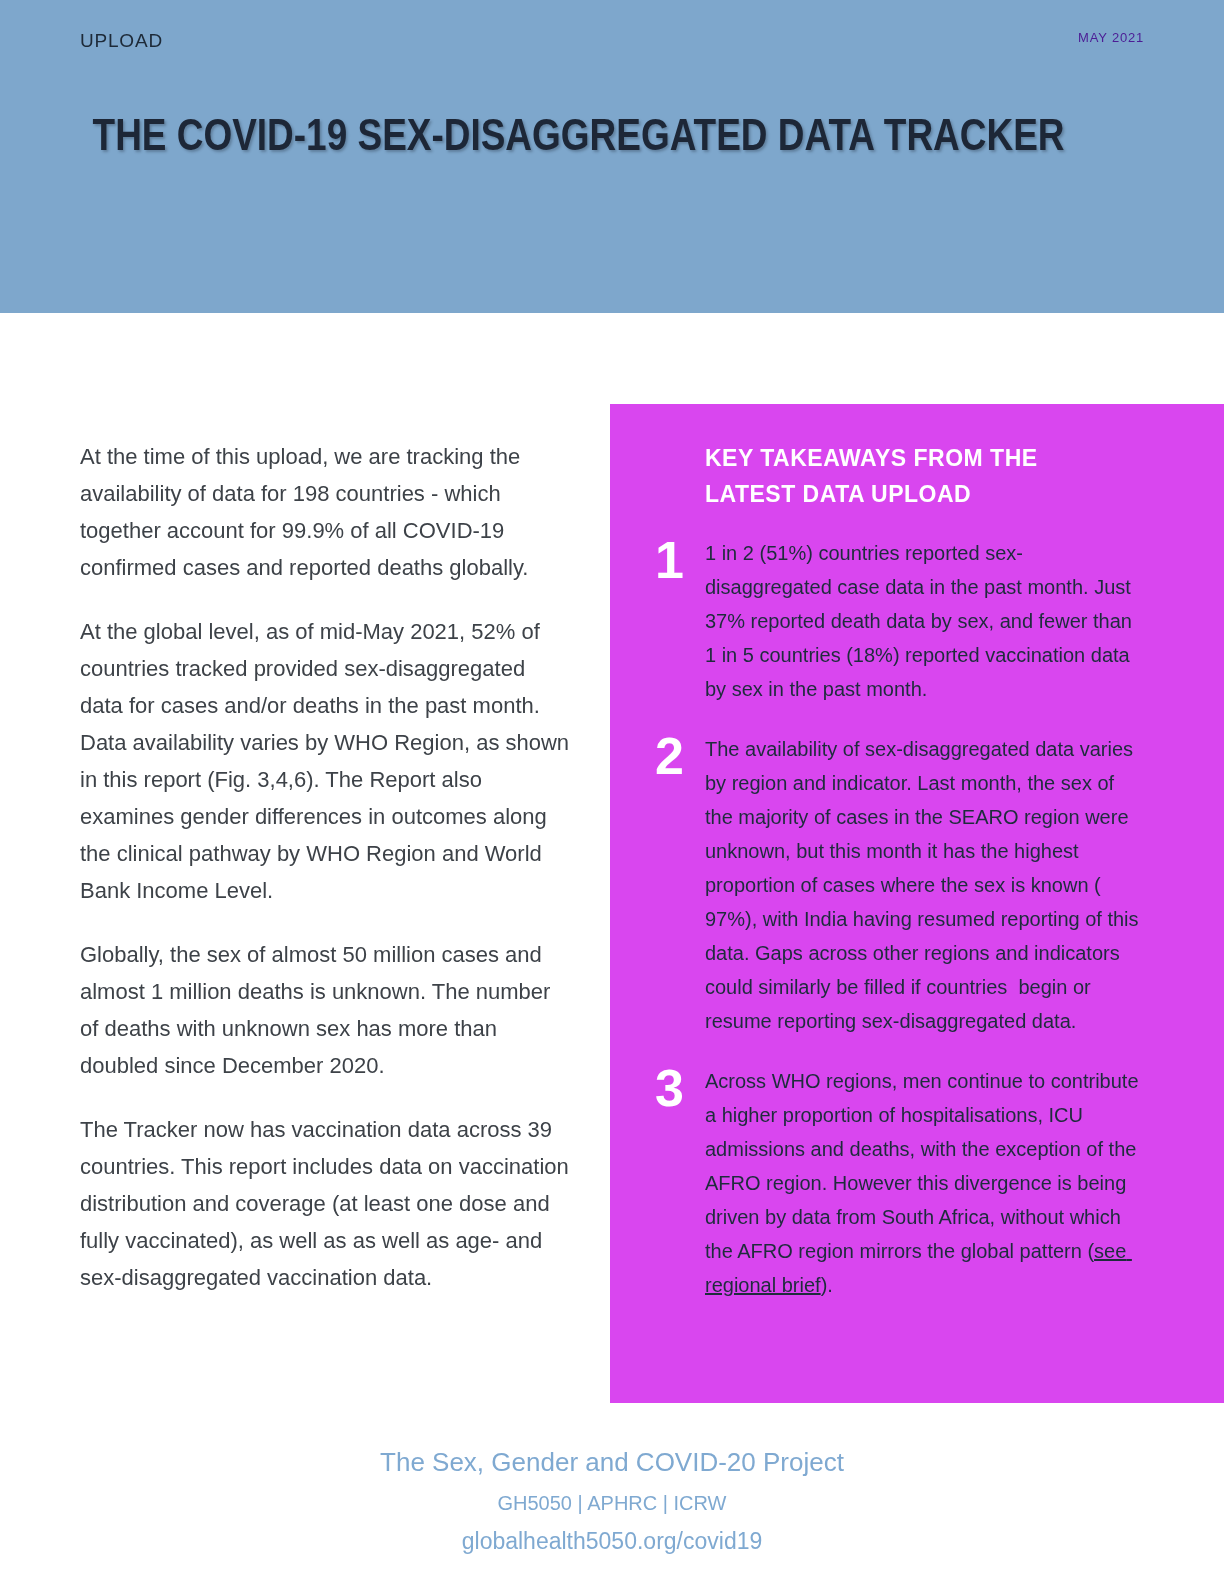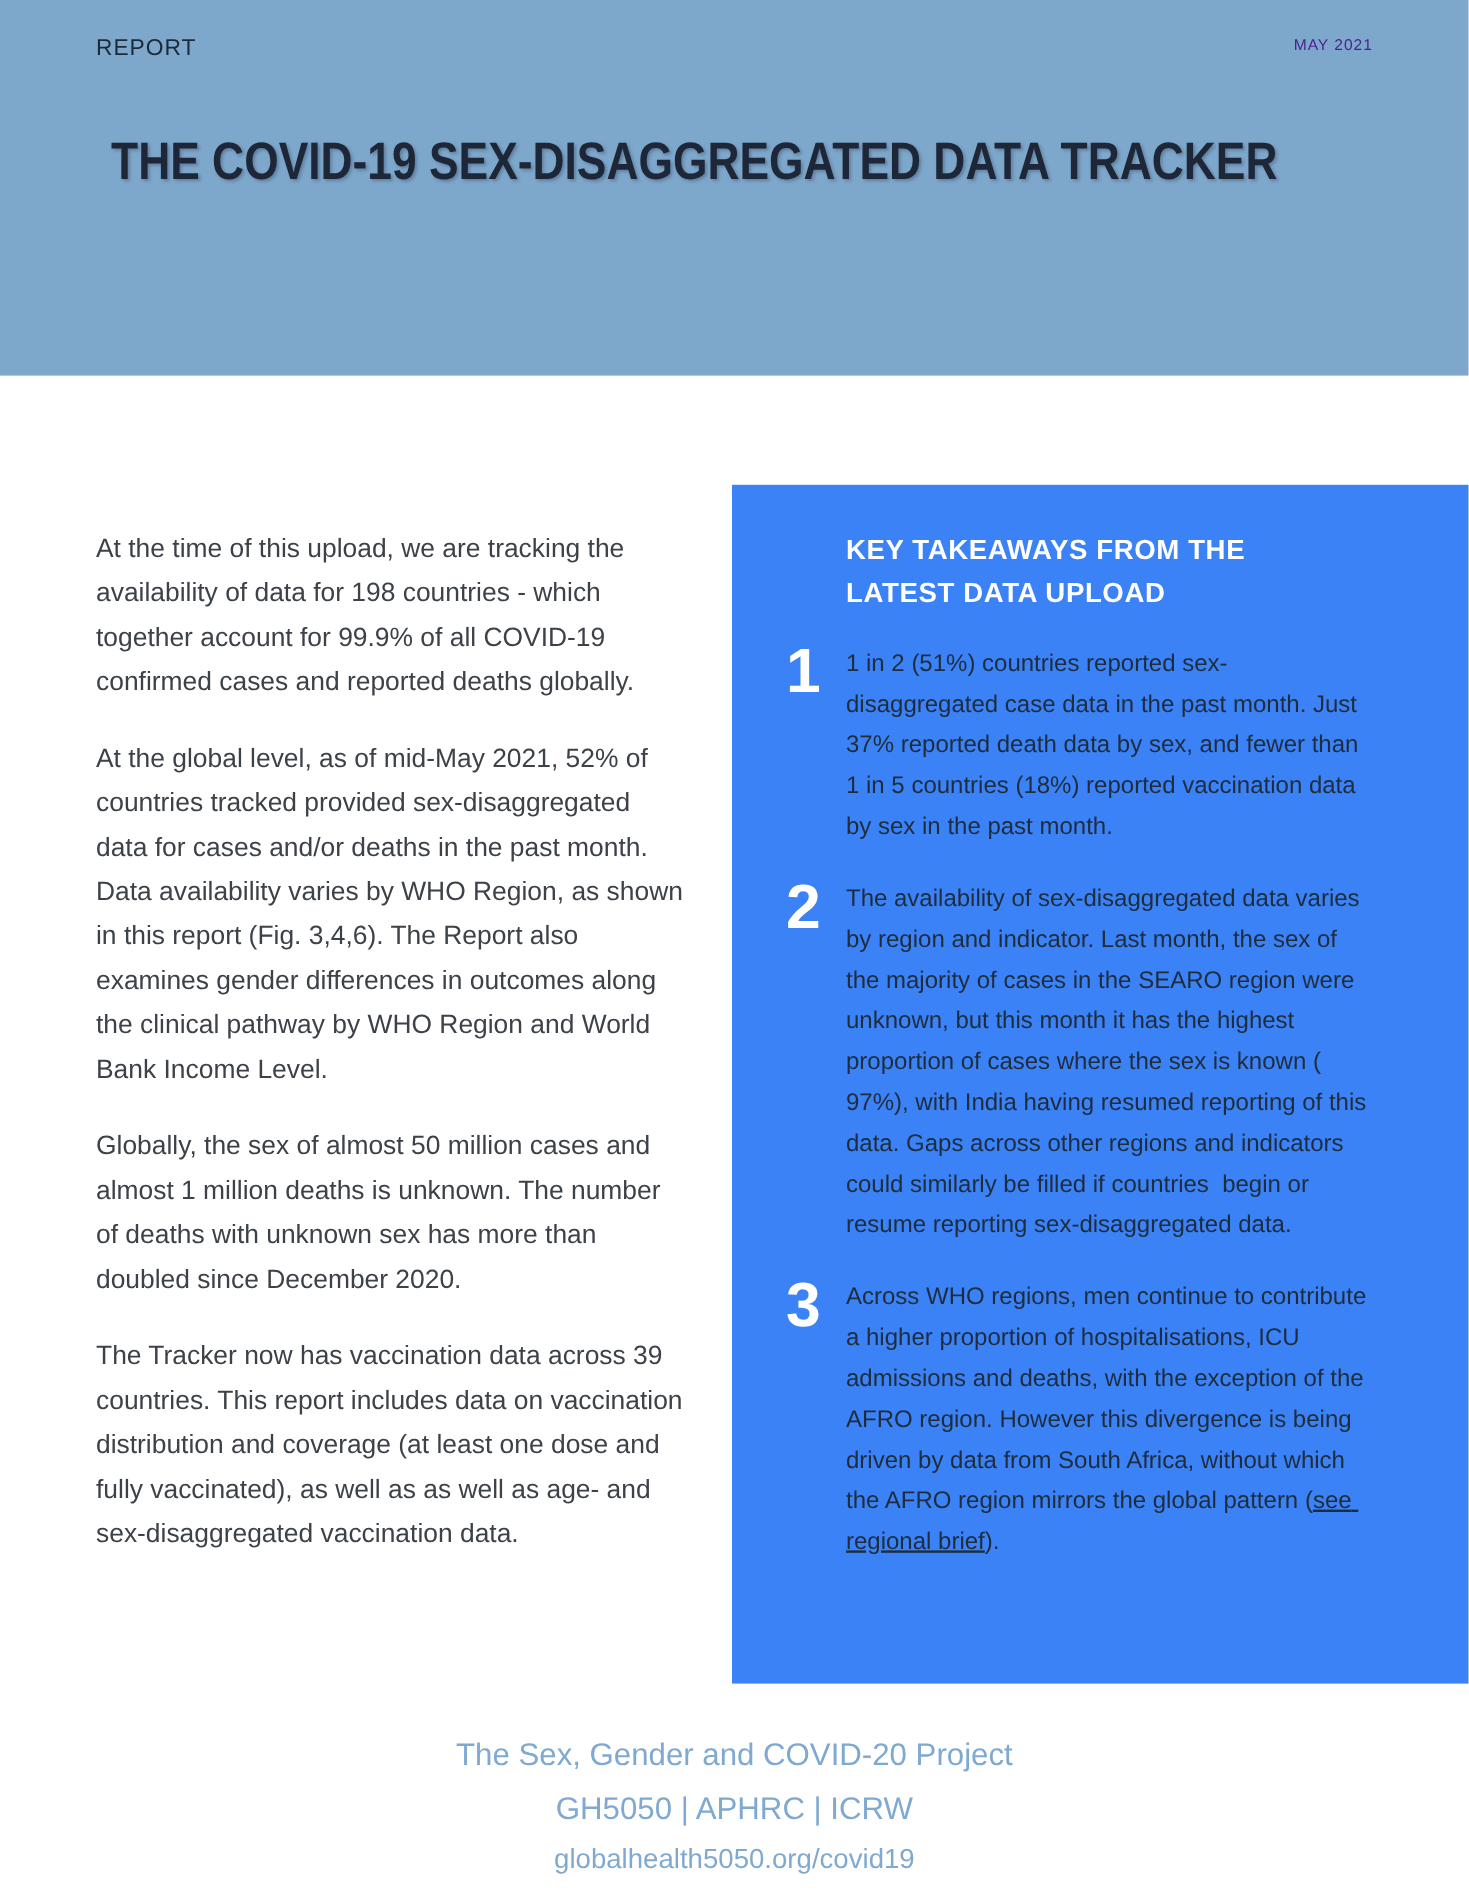--- a/index.html
+++ b/index.html
@@ -89,21 +89,21 @@
     margin-bottom: 27px;
   }
 
   
   .takeaways {
     position: absolute;
     top: 404px;
     left: 610px;
     width: 614px;
     height: 999px;
-    background: #3b82f6;
+    background: #d946ef;
     padding: 36px 85px 0 45px;
   }
   .takeaways-heading {
     margin-left: 50px;
     width: 415px;
     font-size: 23px;
     font-weight: 600;
     letter-spacing: 0.5px;
     line-height: 36px;
     color: #ffffff;
@@ -138,30 +138,30 @@
   
   .footer {
     position: absolute;
     top: 1447px;
     left: 0;
     width: 100%;
     text-align: center;
     color: #7fa9d1;
   }
   .footer-line1 { font-size: 26px; font-weight: 500; margin-bottom: 14px; }
-  .footer-line2 { font-size: 26px; font-weight: 500; margin-bottom: 13px; }
+  .footer-line2 { font-size: 20px; font-weight: 500; margin-bottom: 13px; }
   .footer-line3 { font-size: 23px; font-weight: 500; cursor: pointer; }
 </style>
 </head>
 <body>
 
 <div class="page">
 
   <header class="banner">
-    <div class="banner-kicker">REPORT</div>
+    <div class="banner-kicker">UPLOAD</div>
     <div class="banner-date">MAY 2021</div>
     <div class="title-wrap title1-wrap">
       <span class="title-line1">THE COVID-19 SEX-DISAGGREGATED DATA TRACKER</span>
     </div>
   </header>
 
   <section class="findings">
     <p>At the time of this upload, we are tracking the availability of data for 198 countries - which together account for 99.9% of all COVID-19 confirmed cases and reported deaths globally.</p>
     <p>At the global level, as of mid-May 2021, 52% of countries tracked provided sex-disaggregated data for cases and/or deaths in the past month. Data availability varies by WHO Region, as shown in this report (Fig. 3,4,6). The Report also examines gender differences in outcomes along the clinical pathway by WHO Region and World Bank Income Level.</p>
     <p>Globally, the sex of almost 50 million cases and almost 1 million deaths is unknown. The number of deaths with unknown sex has more than doubled since December 2020.</p>

